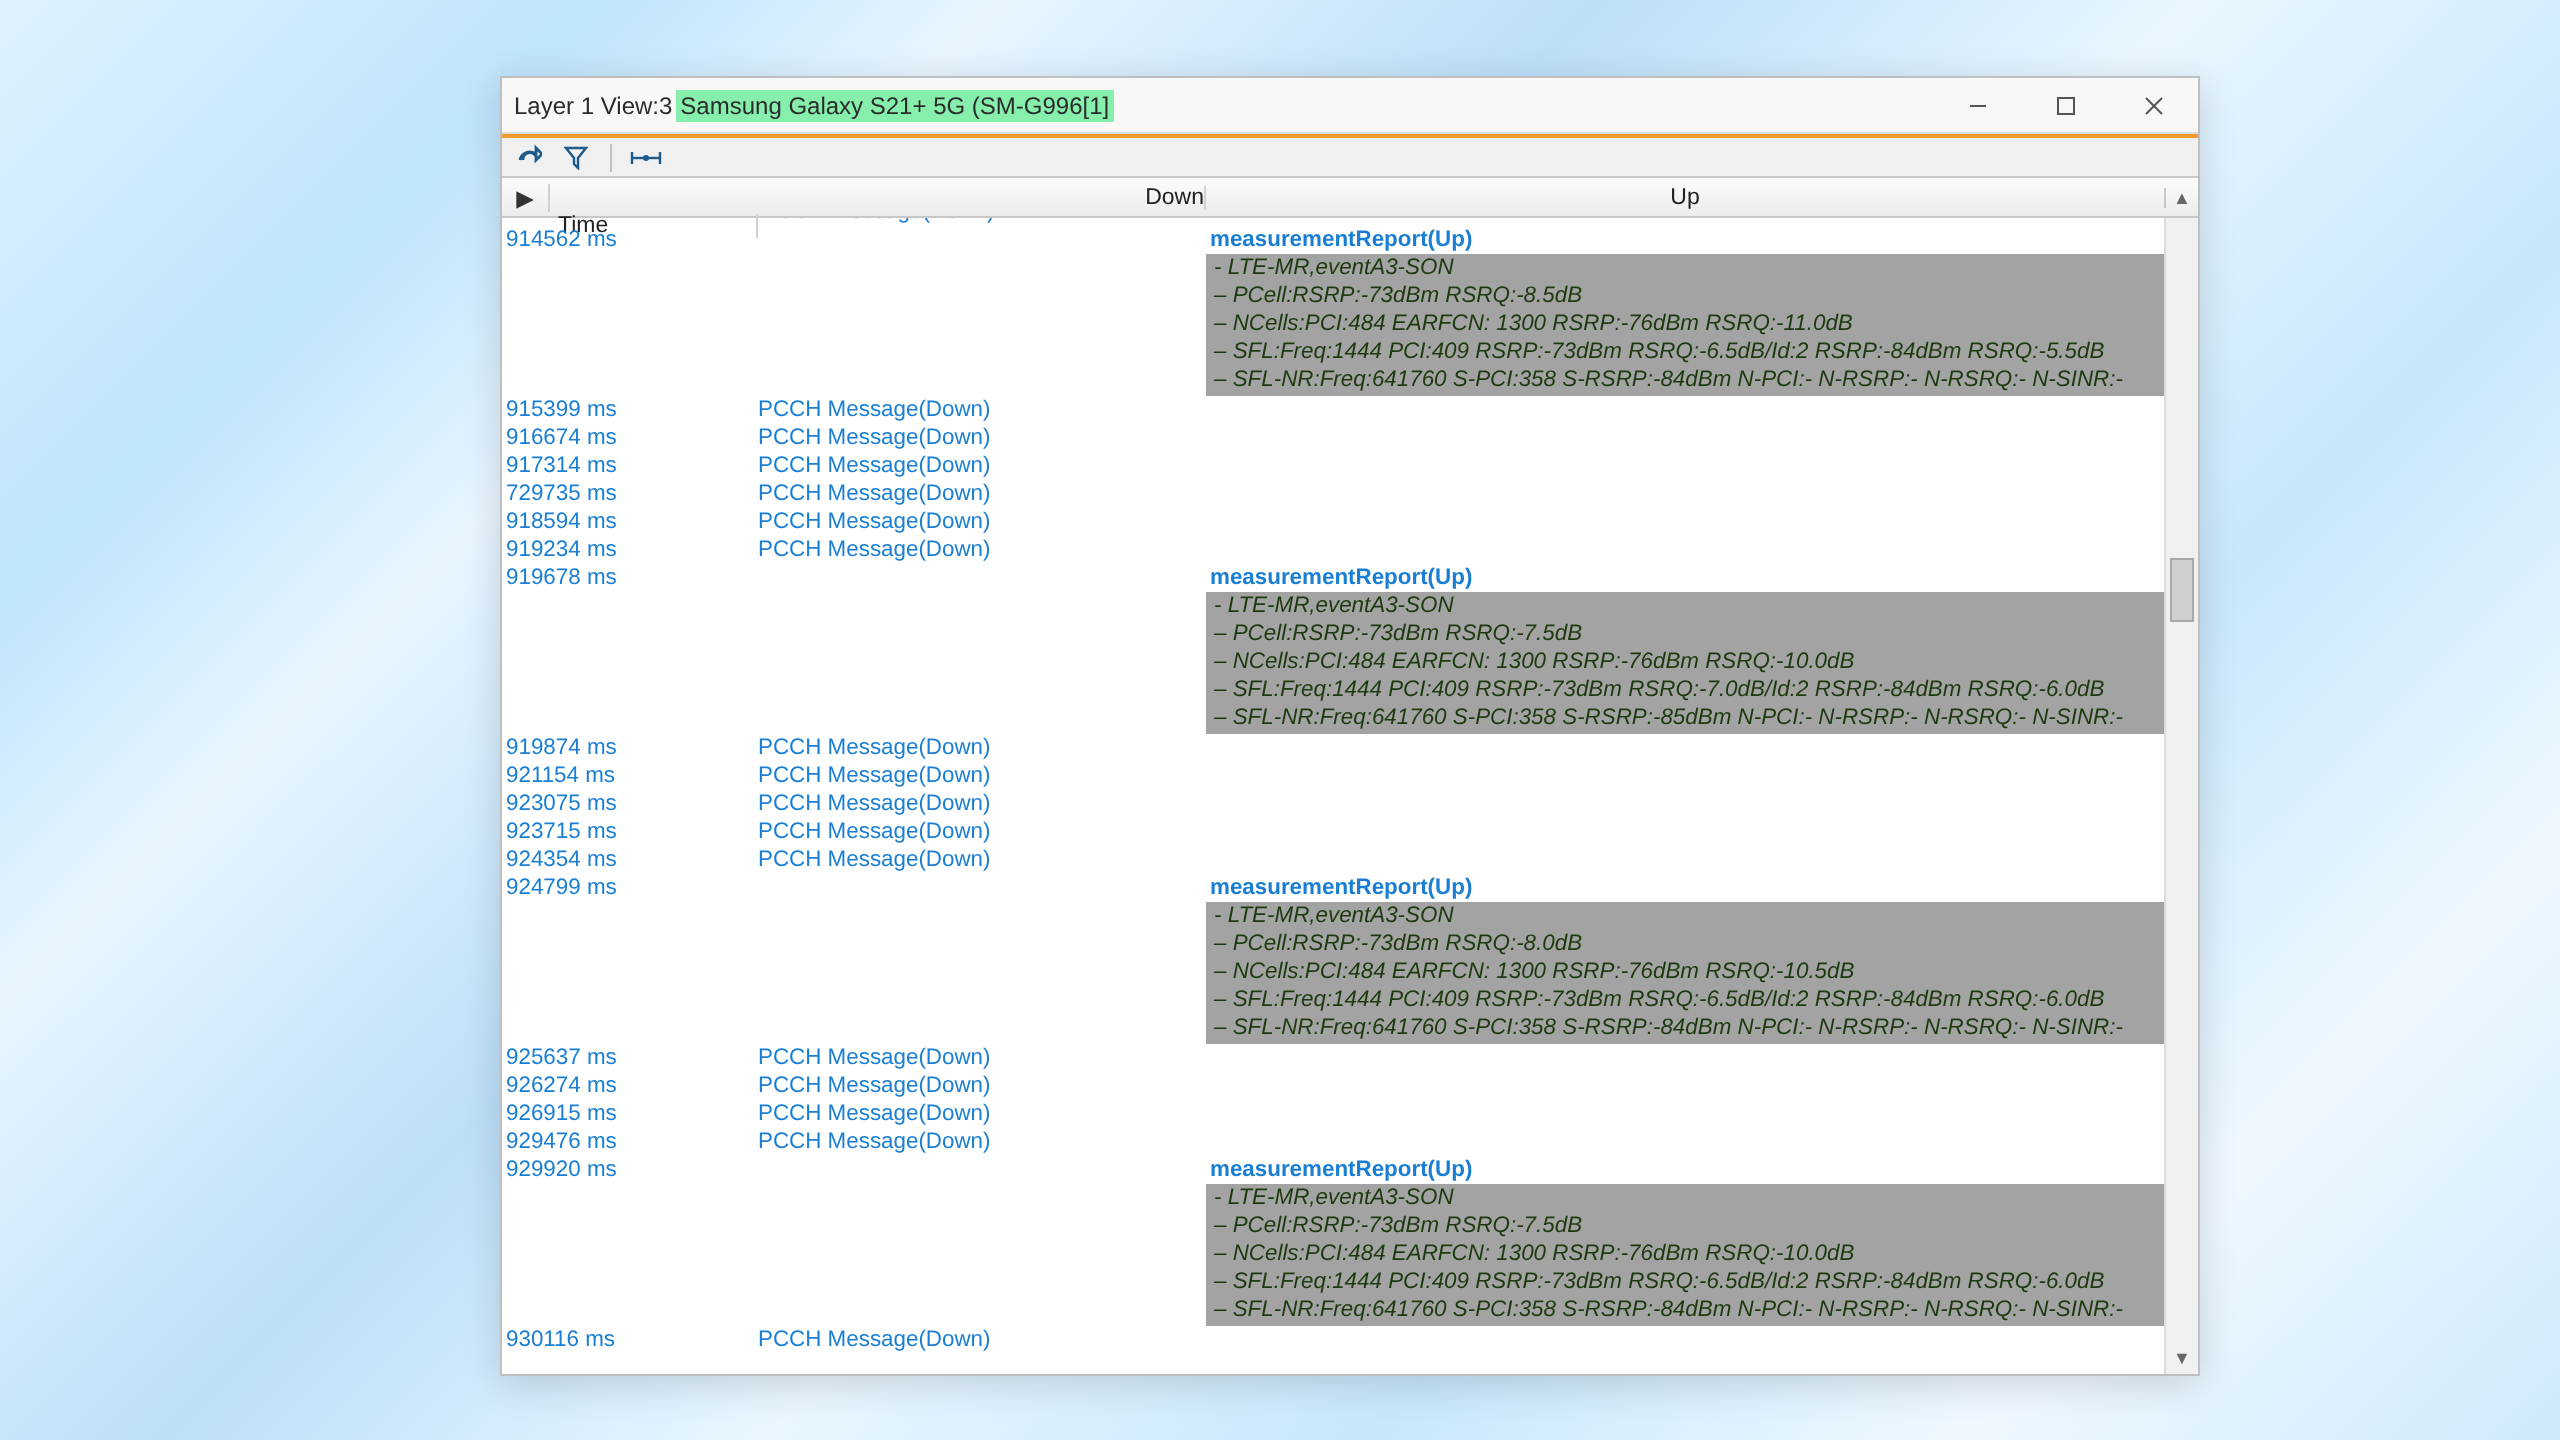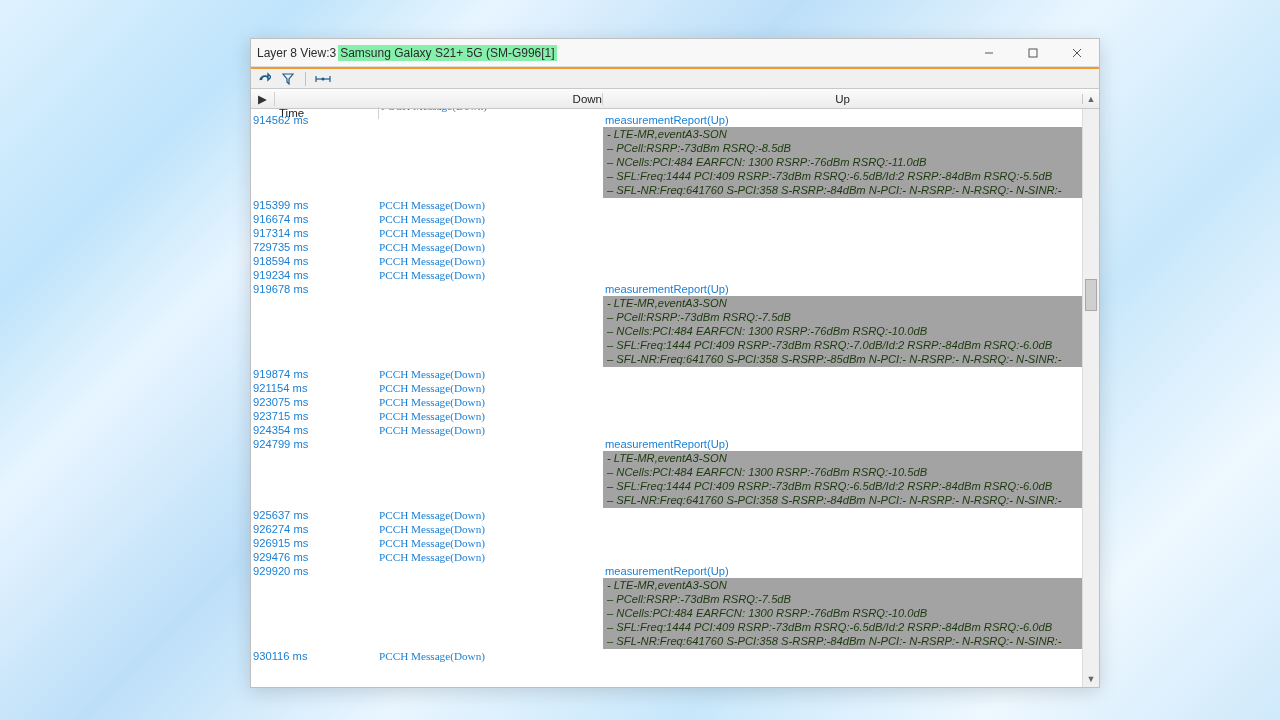--- a/index.html
+++ b/index.html
@@ -101,39 +101,38 @@
   .tcol {
     width: 128px; min-width:128px;
     color:#1a7fd4; font-weight:500;
     padding-left:2px;
     white-space:nowrap;
   }
   .dcol {
     width: 224px; min-width:224px;
     color:#1a7fd4; font-weight:500;
     white-space:nowrap;
-    font-family:Liberation Serif, serif;
   }
   .ucol { flex:1; }
-  .uptitle { color:#1a7fd4; font-weight:400; padding-left:2px; }
+  .uptitle { color:#1a7fd4; font-weight:700; padding-left:2px; }
   .mrbox {
     background:#a3a3a3;
     color:#1d3a0f;
     font-style:italic;
     padding: 0 4px 1px 4px;
   }
   .mrbox div { white-space:nowrap; overflow:hidden; }
   .cutoff { color:#1a7fd4; font-weight:500; padding-left:2px; margin-top:-10px; }
 </style>
 </head>
 <body>
 
 <div class="window">
   <div class="titlebar">
-    <span class="pre">Layer 8 View:3 </span>
+    <span class="pre">Layer 1 View:3 </span>
     <span class="hl">Samsung Galaxy S21+ 5G (SM-G996[1]</span>
     <div class="winbtns">
       <div class="winbtn">
         <svg width="10" height="10">
             <line x1="1" y1="5" x2="9" y2="5" stroke="#555" stroke-width="1"></line>
           </svg>
       </div>
       <div class="winbtn">
         <svg width="10" height="10">
             <rect x="1" y="1" width="8" height="8" fill="none" stroke="#555" stroke-width="1"></rect>
@@ -271,20 +270,21 @@
           <div class="dcol">PCCH Message(Down)</div>
           <div class="ucol"></div>
         </div>
         <div class="row">
           <div class="tcol">924799 ms</div>
           <div class="dcol"></div>
           <div class="ucol">
             <div class="uptitle">measurementReport(Up)</div>
             <div class="mrbox">
               <div>- LTE-MR,eventA3-SON</div>
+              <div>– PCell:RSRP:-73dBm RSRQ:-8.0dB</div>
               <div>– NCells:PCI:484 EARFCN: 1300 RSRP:-76dBm RSRQ:-10.5dB</div>
               <div>– SFL:Freq:1444 PCI:409 RSRP:-73dBm RSRQ:-6.5dB/Id:2 RSRP:-84dBm RSRQ:-6.0dB</div>
               <div>– SFL-NR:Freq:641760 S-PCI:358 S-RSRP:-84dBm N-PCI:- N-RSRP:- N-RSRQ:- N-SINR:-</div>
             </div>
           </div>
         </div>
         <div class="row">
           <div class="tcol">925637 ms</div>
           <div class="dcol">PCCH Message(Down)</div>
           <div class="ucol"></div>

